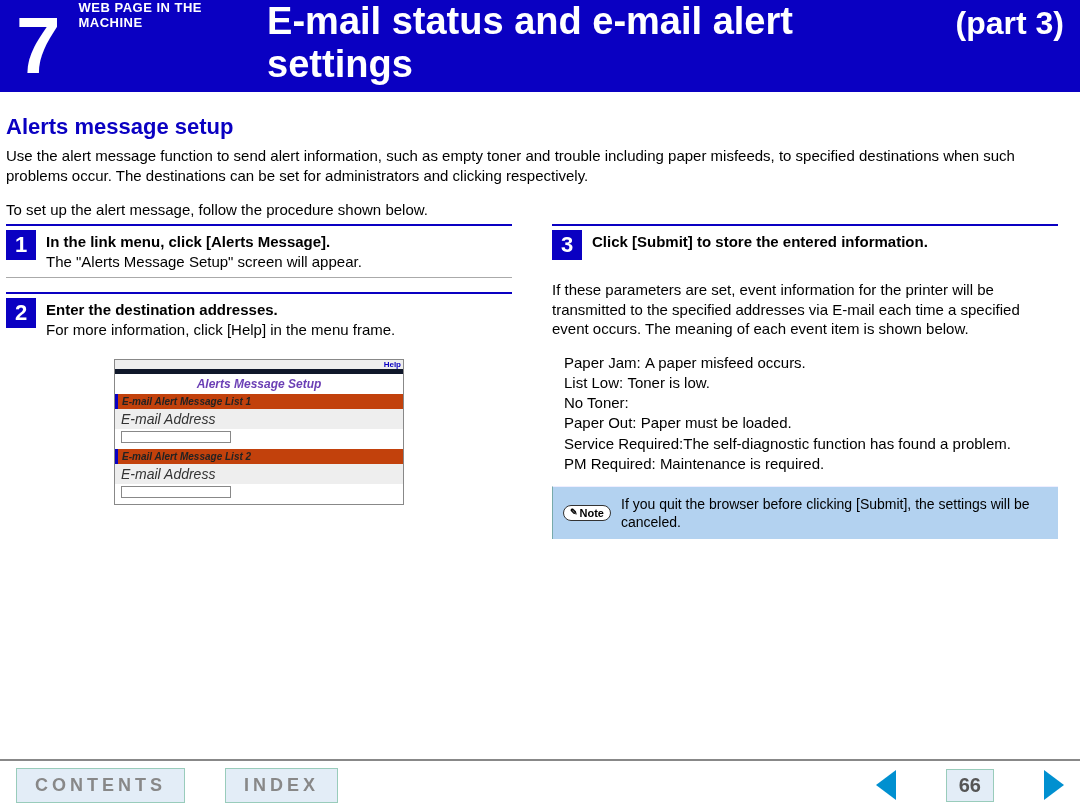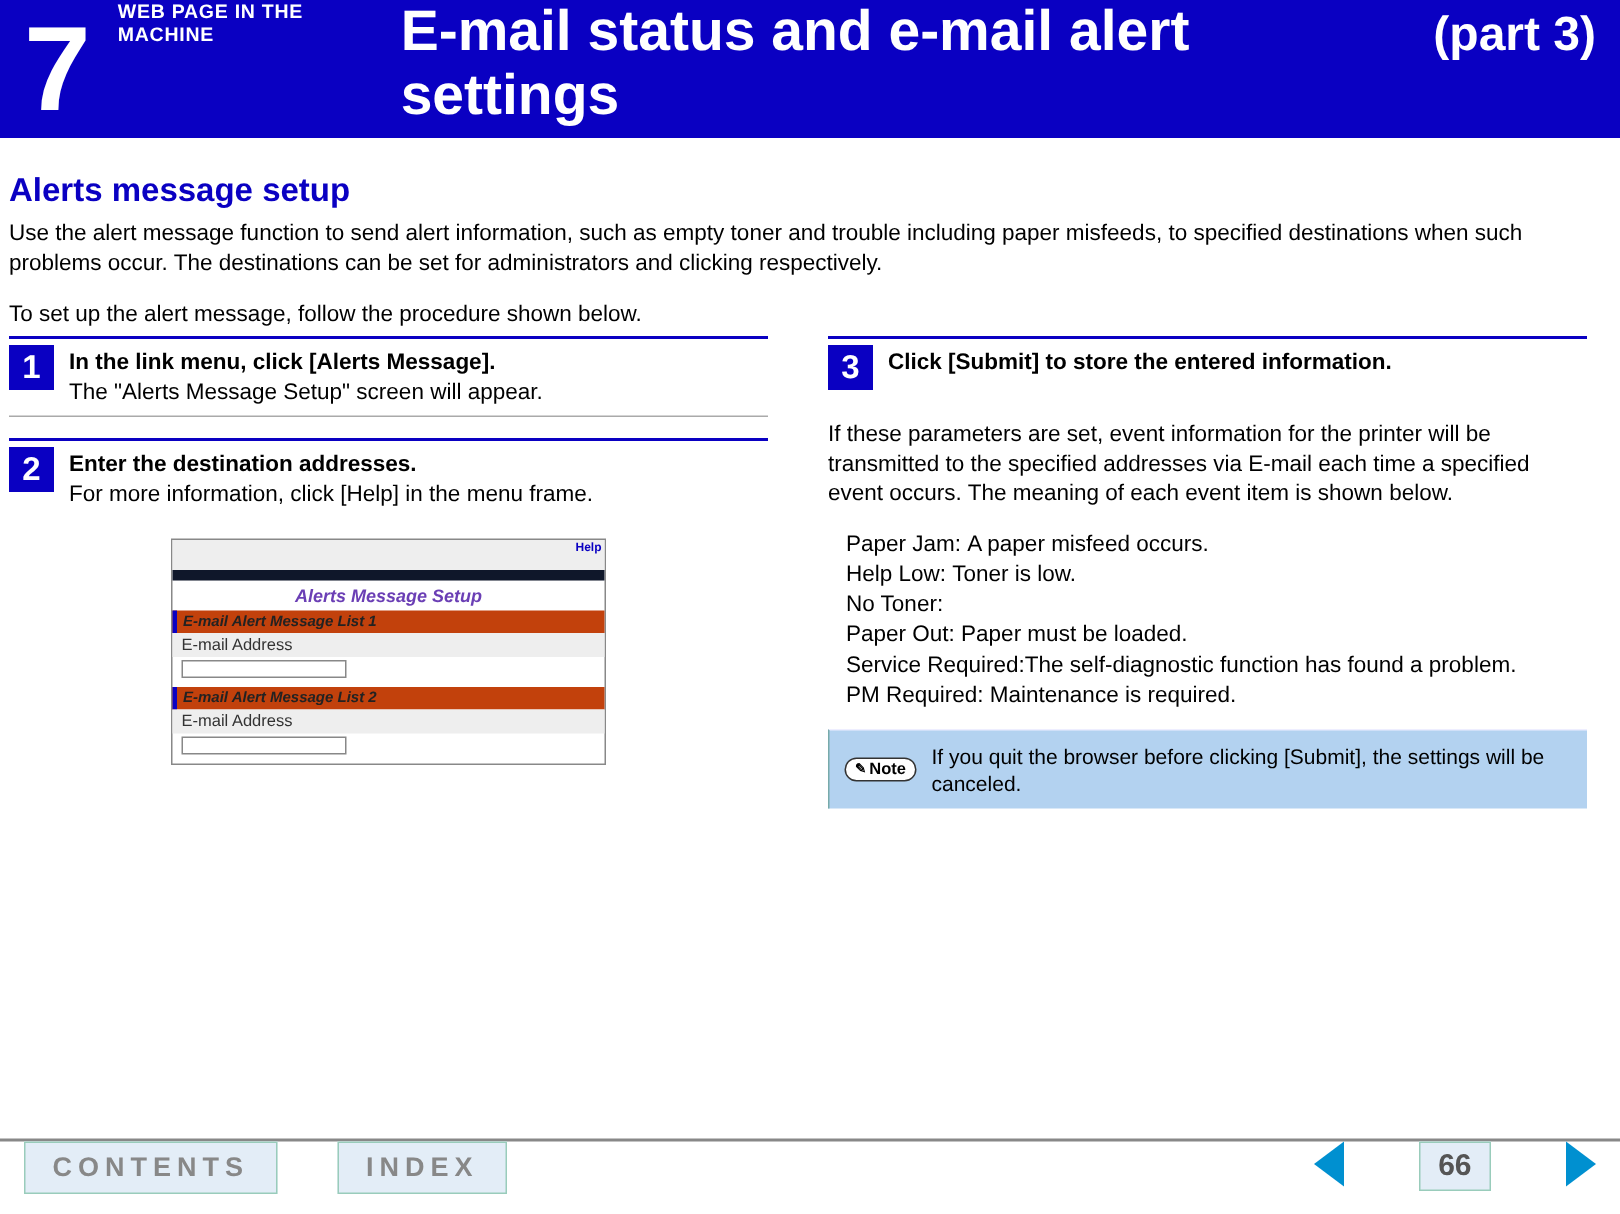--- a/index.html
+++ b/index.html
@@ -21,39 +21,39 @@
 .two-col { display: flex; gap: 40px; }
 .col { flex: 1; }
 
 .step { border-top: 2px solid #0a00c2; border-bottom: 1px solid #aaa; padding: 4px 0 6px 0; margin-bottom: 14px; display: flex; align-items: flex-start; gap: 10px; }
 .step-no-border { border-bottom: none; }
 .step-num { background: #0a00c2; color: #fff; font-size: 22px; font-weight: bold; width: 30px; height: 30px; display: flex; align-items: center; justify-content: center; flex-shrink: 0; }
 .step-body { font-size: 15px; line-height: 1.3; padding-top: 2px; }
 .step-body .bold { font-weight: bold; }
 
 .screenshot { width: 290px; margin: 8px auto 0 auto; border: 1px solid #888; background: #fff; font-size: 10px; }
-.ss-top { height: 27px; background: #eee; border-bottom: 7px solid #0f172a; position: relative; }
+.ss-top { height: 14px; background: #eee; border-bottom: 5px solid #0f172a; position: relative; }
 .ss-help { position: absolute; right: 2px; top: 0; font-size: 8px; color: #0a00c2; font-weight: bold; }
 .ss-title { text-align: center; color: #6b3fb5; font-weight: bold; font-style: italic; font-size: 12px; padding: 3px 0; }
 .ss-group-h { background: #c2410c; border-left: 3px solid #0a00c2; font-weight: bold; font-style: italic; font-size: 10px; padding: 2px 4px; color: #222; }
-.ss-row { background: #eee; padding: 2px 6px; font-size: 11px; color: #333; }
+.ss-row { background: #eee; padding: 2px 6px; font-style: italic; font-size: 14px; color: #333; }
 .ss-input-row { padding: 2px 6px 6px 6px; }
 .ss-input { width: 110px; height: 12px; border: 1px solid #888; background: #fff; }
 
 .right-para { font-size: 15px; line-height: 1.3; margin-top: 14px; margin-bottom: 14px; }
 .events { font-size: 15px; line-height: 1.35; padding-left: 12px; }
 .event-line { display: flex; }
 .event-label { white-space: pre; }
 .event-desc { flex:1; }
 
 .note-box { background: #b3d2f0; display: flex; align-items: center; gap: 10px; padding: 8px 10px; margin-top: 12px; font-size: 14px; line-height: 1.3; border-left: 1px solid #7aa; border-top: 1px solid #eef; }
 .note-badge { background: #fff; border: 1px solid #333; border-radius: 12px; padding: 0 6px; font-size: 11px; font-weight: bold; display: inline-flex; align-items: center; gap: 2px; flex-shrink:0; }
 .note-badge .pencil { font-size: 9px; }
 
-.footer { position: absolute; bottom: 0; left: 0; right: 0; height: 50px; border-top: 2px solid #888; display: flex; align-items: flex-start; padding: 0 16px; gap: 40px; }
+.footer { position: absolute; bottom: 0; left: 0; right: 0; height: 50px; border-top: 2px solid #888; display: flex; align-items: center; padding: 0 16px; gap: 40px; }
 .footer-btn { background: #e3edf7; border: 1px solid #9cb; padding: 6px 18px; font-size: 18px; font-weight: bold; color: #888; letter-spacing: 4px; cursor: pointer; }
 .footer-spacer { flex: 1; }
 .nav-arrow { width: 0; height: 0; border-top: 15px solid transparent; border-bottom: 15px solid transparent; cursor: pointer; }
 .nav-prev { border-right: 20px solid #0090d0; margin-right: 10px; }
 .nav-next { border-left: 20px solid #0090d0; margin-left: 10px; }
 .page-num-box { background: #e3edf7; border: 1px solid #9cb; padding: 4px 12px; font-size: 20px; font-weight: bold; color: #555; }
 </style>
 </head>
 <body>
 
@@ -121,21 +121,21 @@
       </div>
 
       <div class="right-para">If these parameters are set, event information for the printer will be transmitted to the specified addresses via E-mail each time a specified event occurs. The meaning of each event item is shown below.</div>
 
       <div class="events">
         <div class="event-line">
             <span class="event-label">Paper Jam: </span>
             <span class="event-desc">A paper misfeed occurs.</span>
           </div>
         <div class="event-line">
-            <span class="event-label">Help Low: </span>
+            <span class="event-label">List Low: </span>
             <span class="event-desc">Toner is low.</span>
           </div>
         <div class="event-line">
             <span class="event-label">No Toner: </span>
           </div>
         <div class="event-line">
             <span class="event-label">Paper Out: </span>
             <span class="event-desc">Paper must be loaded.</span>
           </div>
         <div class="event-line">

